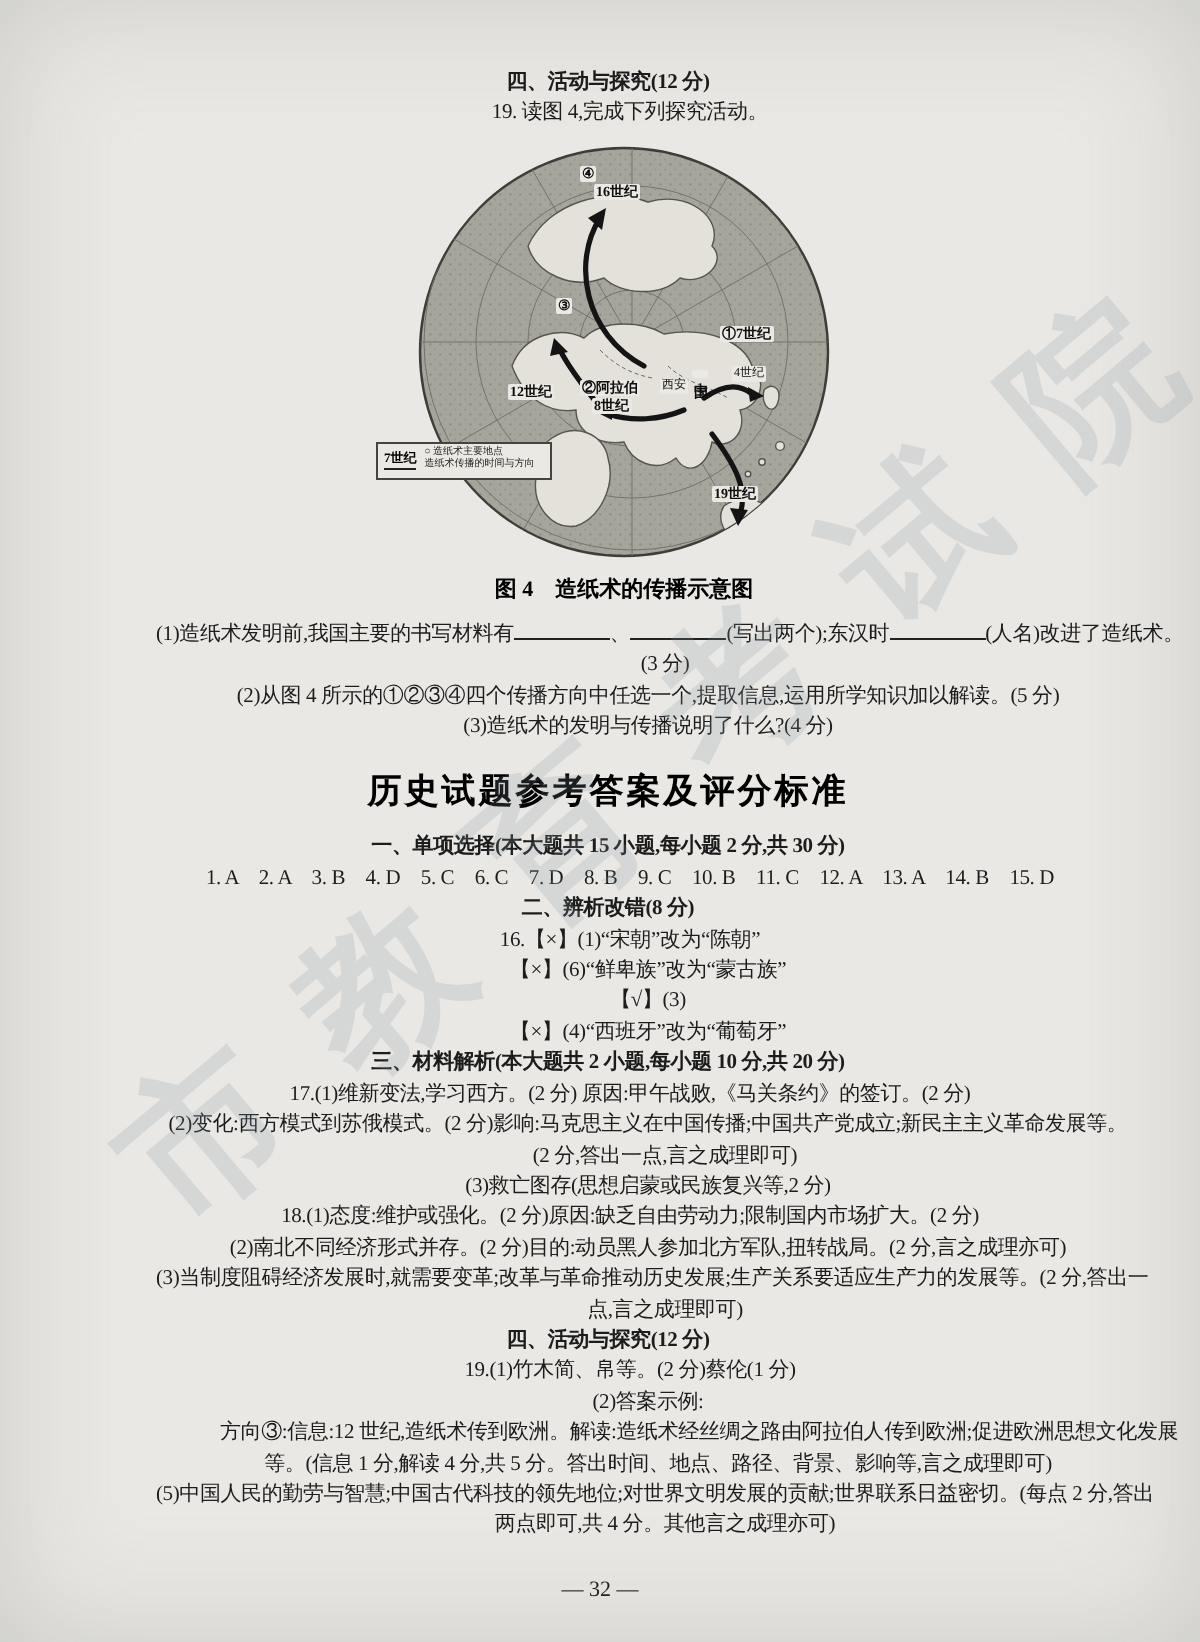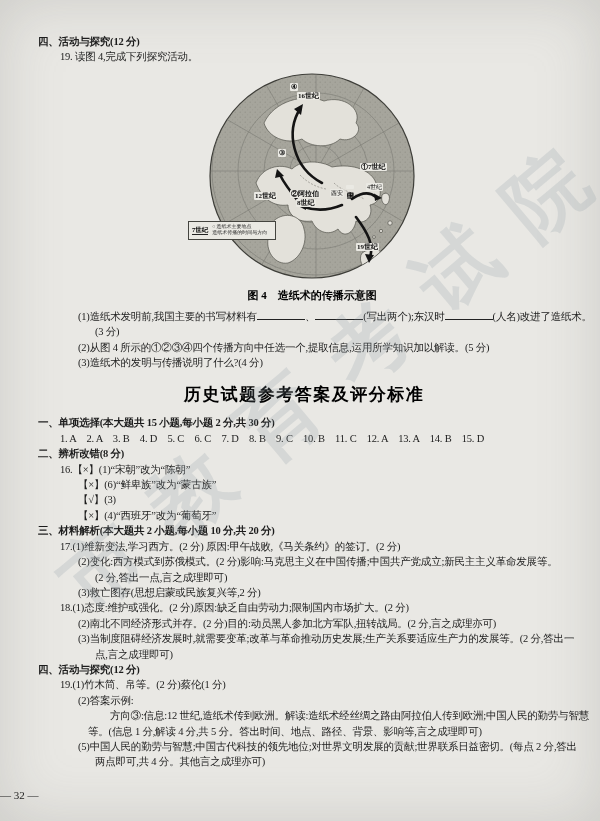--- a/index.html
+++ b/index.html
@@ -3,39 +3,39 @@
 <meta charset="utf-8">
 <style>
   html,body{margin:0;padding:0;}
   body{width:600px;height:821px;font-family:"Liberation Serif","DejaVu Serif",serif;}
   .page{position:relative;width:600px;height:821px;background:#e9e8e4;overflow:hidden;
         box-shadow:inset 0 0 60px rgba(120,120,115,.25);}
   .watermark{position:absolute;left:72px;top:540px;transform:rotate(-40deg);transform-origin:left center;
         font-size:80px;font-weight:bold;letter-spacing:36px;color:rgba(135,148,158,.20);
         white-space:nowrap;z-index:3;pointer-events:none;}
   .content{position:absolute;left:38px;top:34px;width:532px;z-index:1;}
-  .t{font-size:10.5px;line-height:15.4px;letter-spacing:-0.2px;white-space:nowrap;color:#1c1c1c;}
+  .t{font-size:10.5px;line-height:15.4px;letter-spacing:-0.2px;white-space:nowrap;color:#1c1c1c;text-align:center;}
   .b{font-weight:bold;}
   .i1{margin-left:22px}.i2{margin-left:40px}.i3{margin-left:57px}.i4{margin-left:72px}.i5{margin-left:50px}
   .blank{display:inline-block;width:48px;height:10px;border-bottom:1px solid #222;vertical-align:baseline;}
   .figure{position:relative;width:216px;height:214px;margin:6px 0 0 166px;}
   .figure svg{position:absolute;left:0;top:0;}
   .ml{position:absolute;font-size:7px;line-height:8px;font-weight:bold;color:#0e0e0e;
       background:#eae9e3;padding:0 1px;white-space:nowrap;z-index:2;border-radius:1px;}
   .ml.small{font-size:6px;font-weight:normal;}
   .ml.vert{writing-mode:vertical-rl;letter-spacing:1px;padding:1px 0;}
   .legend{position:absolute;left:-16px;top:150px;width:88px;background:#eae9e3;border:1px solid #44443f;
       display:flex;align-items:center;gap:4px;padding:2px 3px;z-index:2;box-sizing:border-box;}
   .legend .sample{font-size:6.5px;font-weight:bold;border-bottom:1px solid #222;line-height:8px;}
   .legend .ll{font-size:5px;line-height:6.5px;color:#222;}
   .caption{width:216px;margin-left:166px;text-align:center;font-weight:bold;font-size:11px;
       line-height:14px;margin-top:3px;margin-bottom:7px;letter-spacing:0;}
   .answers-title{font-size:17px;font-weight:bold;text-align:center;letter-spacing:1.5px;
       margin:13px 0 9px 0;color:#000000;}
-  .pageno{position:absolute;left:0;right:0;bottom:20px;font-size:11px;color:#222;z-index:1;}
+  .pageno{position:absolute;left:0;right:0;bottom:20px;text-align:center;font-size:11px;color:#222;z-index:1;}
 </style>
 </head>
 <body>
 
 <div class="page">
   <div class="watermark">市教育考试院</div>
 
   <div class="content">
 
     <div class="t b">四、活动与探究(12 分)</div>
@@ -137,20 +137,20 @@
     <div class="t i2">(2)变化:西方模式到苏俄模式。(2 分)影响:马克思主义在中国传播;中国共产党成立;新民主主义革命发展等。</div>
     <div class="t i3">(2 分,答出一点,言之成理即可)</div>
     <div class="t i2">(3)救亡图存(思想启蒙或民族复兴等,2 分)</div>
     <div class="t i1">18.(1)态度:维护或强化。(2 分)原因:缺乏自由劳动力;限制国内市场扩大。(2 分)</div>
     <div class="t i2">(2)南北不同经济形式并存。(2 分)目的:动员黑人参加北方军队,扭转战局。(2 分,言之成理亦可)</div>
     <div class="t i2">(3)当制度阻碍经济发展时,就需要变革;改革与革命推动历史发展;生产关系要适应生产力的发展等。(2 分,答出一</div>
     <div class="t i3">点,言之成理即可)</div>
     <div class="t b">四、活动与探究(12 分)</div>
     <div class="t i1">19.(1)竹木简、帛等。(2 分)蔡伦(1 分)</div>
     <div class="t i2">(2)答案示例:</div>
-    <div class="t i4">方向③:信息:12 世纪,造纸术传到欧洲。解读:造纸术经丝绸之路由阿拉伯人传到欧洲;中国人民的勤劳与智慧</div>
+    <div class="t i4">方向③:信息:12 世纪,造纸术传到欧洲。解读:造纸术经丝绸之路由阿拉伯人传到欧洲;促进欧洲思想文化发展</div>
     <div class="t i5">等。(信息 1 分,解读 4 分,共 5 分。答出时间、地点、路径、背景、影响等,言之成理即可)</div>
     <div class="t i2">(5)中国人民的勤劳与智慧;中国古代科技的领先地位;对世界文明发展的贡献;世界联系日益密切。(每点 2 分,答出</div>
     <div class="t i3">两点即可,共 4 分。其他言之成理亦可)</div>
   </div>
 
   <div class="pageno">— 32 —</div>
 </div>
 
 </body></html>

